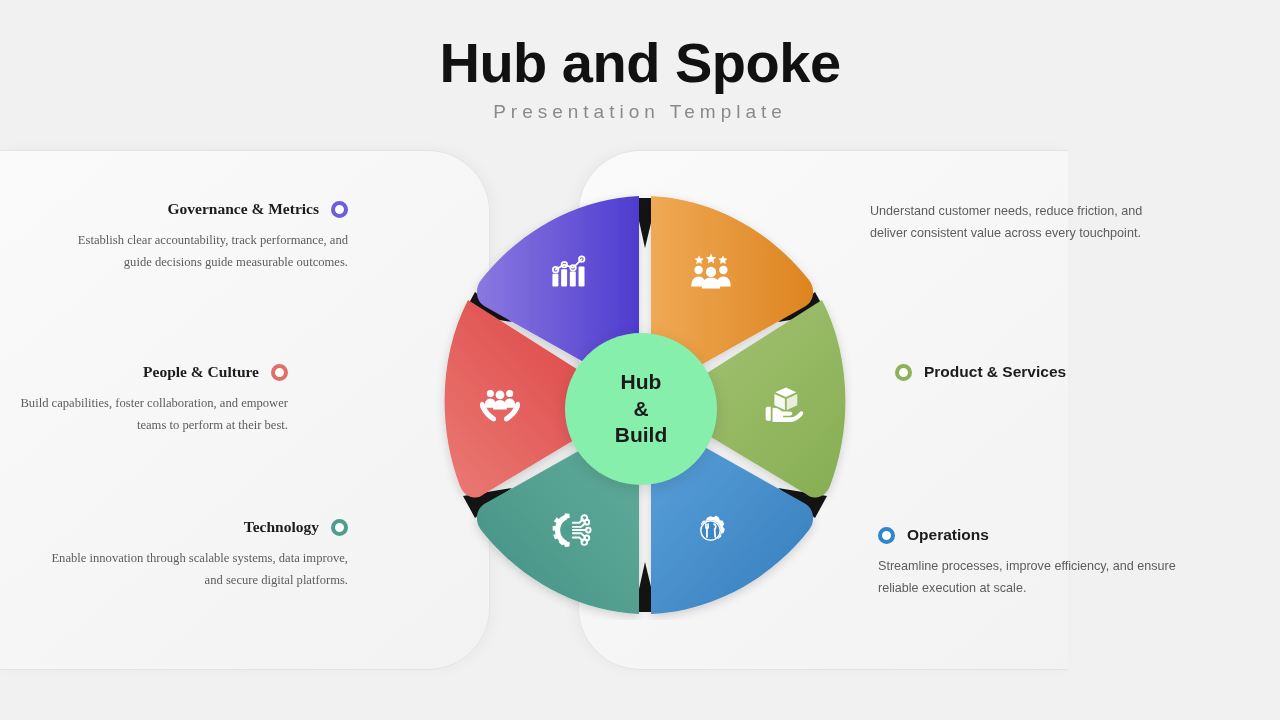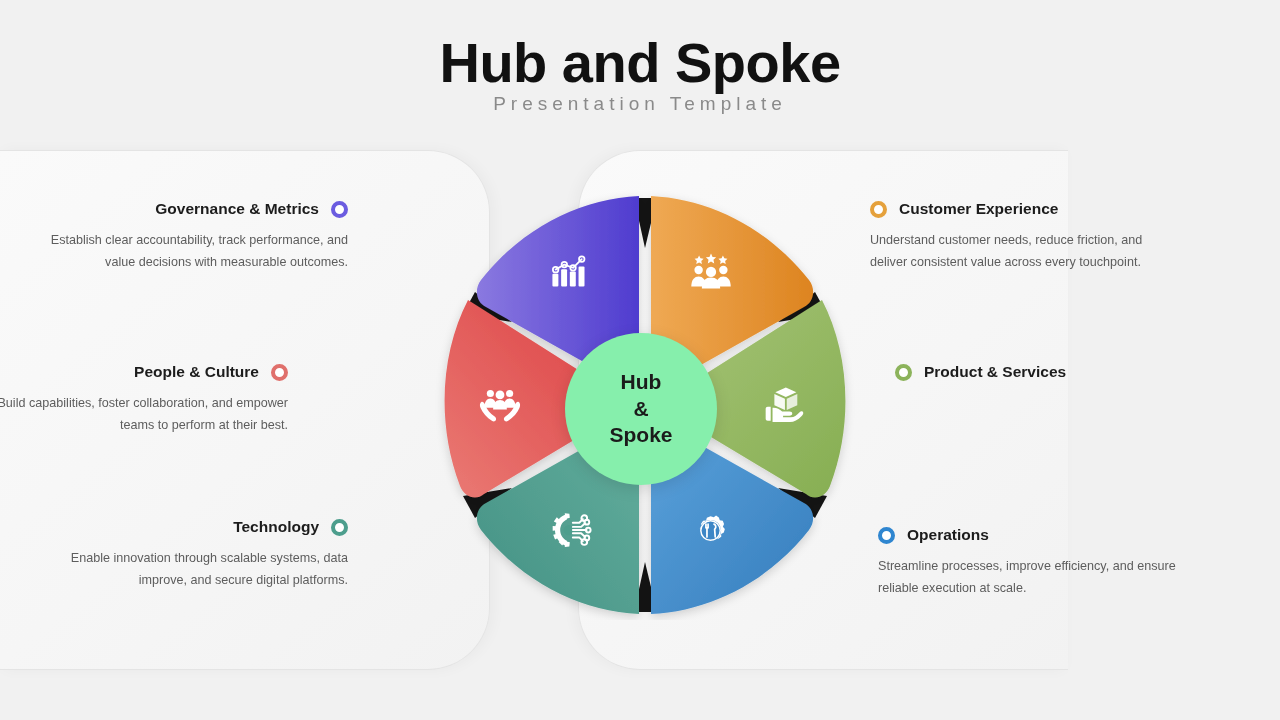--- a/index.html
+++ b/index.html
@@ -22,21 +22,21 @@
   }
   .title {
     margin-top:34px;
     font-size:56px;
     font-weight:bold;
     letter-spacing:-0.5px;
     color:#111111;
     line-height:1.05;
   }
   .subtitle {
-    margin-top:0;
+    margin-top:8px;
     font-size:19px;
     font-weight:400;
     letter-spacing:5px;
     color:#8a8a8a;
   }
 
   
   .panel {
     position:absolute;
     top:150px; height:520px;
@@ -51,21 +51,21 @@
   }
   .panel-right {
     right:0; width:490px;
     border-right:none;
     border-radius:62px 0 0 62px;
     box-shadow:-4px 0 14px rgba(0,0,0,0.035);
   }
 
   
   .block { position:absolute; width:300px; }
-  .block.l { text-align:right; }
+  .block.l { text-align:right;font-family:Liberation Serif, serif; }
   .block.r { text-align:left; }
 
   .block-head {
     display:flex; align-items:center; gap:12px;
     margin-bottom:11px;
   }
   .block.l .block-head { justify-content:flex-end; }
   .block.r .block-head { justify-content:flex-start; }
 
   .block-title {
@@ -206,21 +206,21 @@
         <path d="M209,424 C150,421 92,392 51,340 C44,331 46,318 56,313 L200,232 C206,229 209,232 209,238 Z" fill="url(#gTeal)"></path>
 
         <path d="M38,110 C11,162 6,233 30,296 C34,307 46,311 54,304 L194,220 C199,216 199,212 194,209 Z" fill="url(#gRed)"></path>
       </g>
     </svg>
   </div>
 
   <div class="hub">
     <div class="hub-line">Hub</div>
     <div class="hub-line">&amp;</div>
-    <div class="hub-line">Spoke</div>
+    <div class="hub-line">Build</div>
   </div>
 
   <div class="seg-icon" id="icon-gov">
     <svg viewBox="0 0 48 48">
       <rect x="7" y="27" width="6.5" height="14" rx="1.2"></rect>
       <rect x="16.5" y="22" width="6.5" height="19" rx="1.2"></rect>
       <rect x="26" y="24.5" width="6.5" height="16.5" rx="1.2"></rect>
       <rect x="35.5" y="19" width="6.5" height="22" rx="1.2"></rect>
       <path d="M10.5,22.5 L20,17 L29.5,20.5 L39,11" stroke="#fff" stroke-width="1.9" fill="none" stroke-linecap="round" stroke-linejoin="round"></path>
       <circle cx="10.5" cy="22.5" r="3" fill="none" stroke="#fff" stroke-width="1.9"></circle>
@@ -299,44 +299,40 @@
       <path d="M4.0,20.5 C2.0,21.6 1.5,24.2 2.8,27.2 C5.0,32.4 9.5,37.5 15.5,41.5 C17.2,42.6 19.0,41.9 19.6,40.2 C20.1,38.7 19.4,37.3 17.8,36.2 C13.2,33.0 10.0,29.2 8.3,25.0 C7.4,22.7 6.0,19.6 4.0,20.5 Z"></path>
       <path d="M44.0,20.5 C46.0,21.6 46.5,24.2 45.2,27.2 C43.0,32.4 38.5,37.5 32.5,41.5 C30.8,42.6 29.0,41.9 28.4,40.2 C27.9,38.7 28.6,37.3 30.2,36.2 C34.8,33.0 38.0,29.2 39.7,25.0 C40.6,22.7 42.0,19.6 44.0,20.5 Z"></path>
     </svg>
   </div>
 
   <div class="block l" id="block-gov">
     <div class="block-head">
       <span class="block-title">Governance &amp; Metrics</span>
       <span class="ring" style="border: 4.5px solid rgb(107, 92, 224);"></span>
     </div>
-    <div class="block-desc">Establish clear accountability, track performance, and value decisions with measurable outcomes.</div>
+    <div class="block-desc">Establish clear accountability, track performance, and guide decisions guide measurable outcomes.</div>
   </div>
 
   <div class="block l" id="block-ppl">
     <div class="block-head">
       <span class="block-title">People &amp; Culture</span>
       <span class="ring" style="border: 4.5px solid rgb(224, 112, 108);"></span>
     </div>
     <div class="block-desc">Build capabilities, foster collaboration, and empower teams to perform at their best.</div>
   </div>
 
   <div class="block l" id="block-tech">
     <div class="block-head">
       <span class="block-title">Technology</span>
       <span class="ring" style="border: 4.5px solid rgb(77, 158, 141);"></span>
     </div>
     <div class="block-desc">Enable innovation through scalable systems, data improve, and secure digital platforms.</div>
   </div>
 
   <div class="block r" id="block-cx">
-    <div class="block-head">
-      <span class="ring" style="border: 4.5px solid rgb(229, 161, 60);"></span>
-      <span class="block-title">Customer Experience</span>
-    </div>
     <div class="block-desc">Understand customer needs, reduce friction, and deliver consistent value across every touchpoint.</div>
   </div>
 
   <div class="block r" id="block-prod">
     <div class="block-head">
       <span class="ring" style="border: 4.5px solid rgb(140, 179, 91);"></span>
       <span class="block-title">Product &amp; Services</span>
     </div>
   </div>
 

